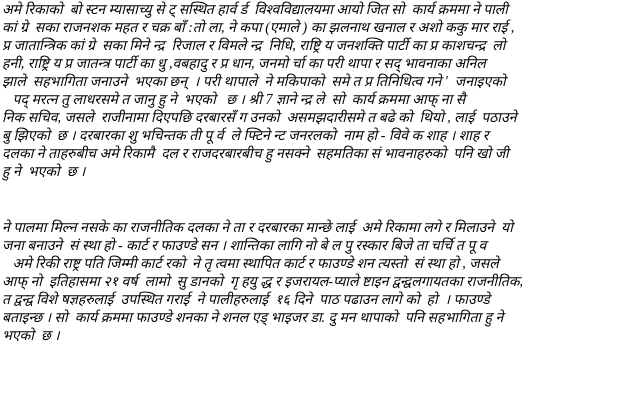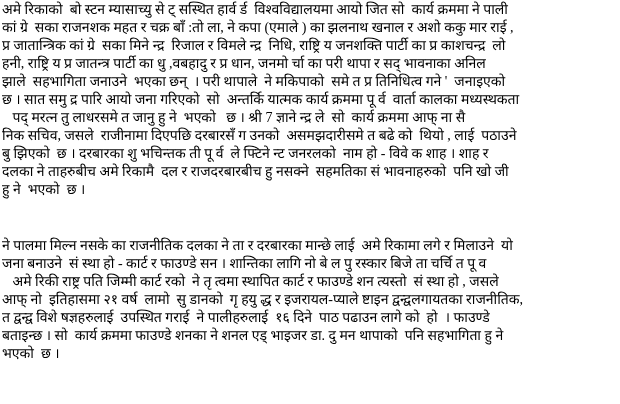--- a/index.html
+++ b/index.html
@@ -20,33 +20,33 @@
     font-family: "Liberation Serif", "DejaVu Serif", serif;
     font-size: 14px;
     line-height: 18px;
   }
   .paragraph { margin: 0; }
   .paragraph + .paragraph { margin-top: 38px; }
   .line {
     white-space: pre;
     height: 18px;
     overflow: hidden;
+    font-style: italic;
   }
 </style>
 </head>
 <body>
 
 <div class="doc">
     <div class="paragraph">
       <div class="line">अमे रिकाको  बो स्टन म्यासाच्यु से ट् सस्थित हार्व र्ड  विश्वविद्यालयमा आयो जित सो  कार्य क्रममा ने पाली</div>
       <div class="line">कां ग्रे  सका राजनशक महत र चक्र बाँ :तो ला, ने कपा (एमाले ) का झलनाथ खनाल र अशो ककु मार राई ,</div>
       <div class="line">प्र जातान्त्रिक कां ग्रे  सका मिने न्द्र  रिजाल र विमले न्द्र  निधि, राष्ट्रि य जनशक्ति पार्टी का प्र काशचन्द्र  लो</div>
       <div class="line">हनी, राष्ट्रि य प्र जातन्त्र पार्टी का धु ,वबहादु र प्र धान, जनमो र्चा का परी थापा र सद् भावनाका अनिल</div>
       <div class="line">झाले  सहभागिता जनाउने  भएका छन्  । परी थापाले  ने मकिपाको  समे त प्र तिनिधित्व गने '  जनाइएको</div>
-      <div class="line">छ । सात समु द्र पारि आयो जना गरिएको  सो  अन्तर्कि यात्मक कार्य क्रममा पू र्व  वार्ता कालका मध्यस्थकता</div>
       <div class="line">   पद् मरत्न तु लाधरसमे त जानु हु ने  भएको   छ । श्री 7 ज्ञाने न्द्र ले  सो  कार्य क्रममा आफ् ना सै</div>
       <div class="line">निक सचिव, जसले  राजीनामा दिएपछि दरबारसँ ग उनको  असमझदारीसमे त बढे को  थियो , लाई  पठाउने</div>
       <div class="line">बु झिएको  छ । दरबारका शु भचिन्तक ती पू र्व  ले फ्टिने न्ट जनरलको  नाम हो - विवे क शाह । शाह र</div>
       <div class="line">दलका ने ताहरुबीच अमे रिकामै  दल र राजदरबारबीच हु नसक्ने  सहमतिका सं भावनाहरुको  पनि खो जी</div>
       <div class="line">हु ने  भएको  छ ।</div>
     </div>
     <div class="paragraph">
       <div class="line">ने पालमा मिल्न नसके का राजनीतिक दलका ने ता र दरबारका मान्छे लाई  अमे रिकामा लगे र मिलाउने  यो</div>
       <div class="line">जना बनाउने  सं स्था हो - कार्ट र फाउण्डे सन । शान्तिका लागि नो बे ल पु रस्कार बिजे ता चर्चि त पू व</div>
       <div class="line">   अमे रिकी राष्ट्र पति जिम्मी कार्ट रको  ने तृ त्वमा स्थापित कार्ट र फाउण्डे शन त्यस्तो  सं स्था हो , जसले</div>

